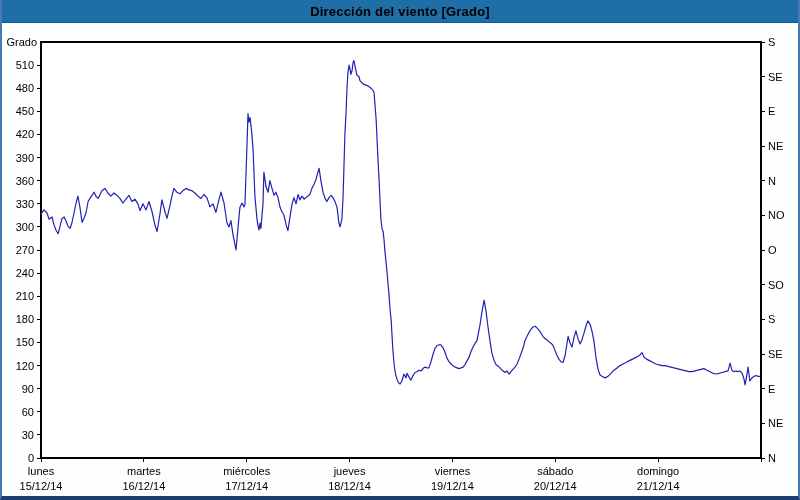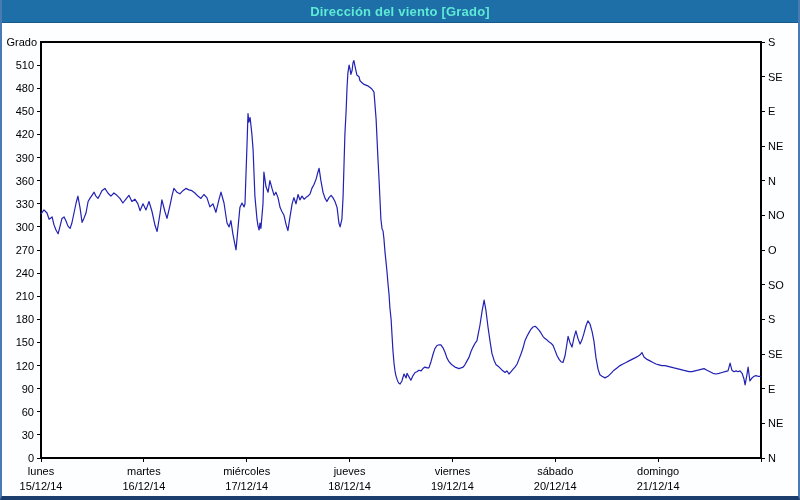--- a/index.html
+++ b/index.html
@@ -10,21 +10,21 @@
     border-bottom:4px solid #1c3e6e;
     font-family:"Liberation Sans", sans-serif;
     overflow:hidden;
   }
   .titlebar{
     position:absolute;left:0;top:0;width:100%;height:22px;
     background:#1e6fa8;border-bottom:1px solid #15588a;
     display:flex;align-items:center;justify-content:center;
   }
   .titlebar span{
-    color:#5eead4;font-size:13px;font-weight:bold;letter-spacing:0.2px;
+    color:#000000;font-size:13px;font-weight:bold;letter-spacing:0.2px;
   }
   svg.chart{position:absolute;left:0;top:0;}
   svg text{font-family:"Liberation Sans", sans-serif;font-size:11px;fill:#000;}
 </style>
 </head>
 <body>
 
 <div class="panel">
   <div class="titlebar">
     <span>Dirección del viento [Grado]</span>

